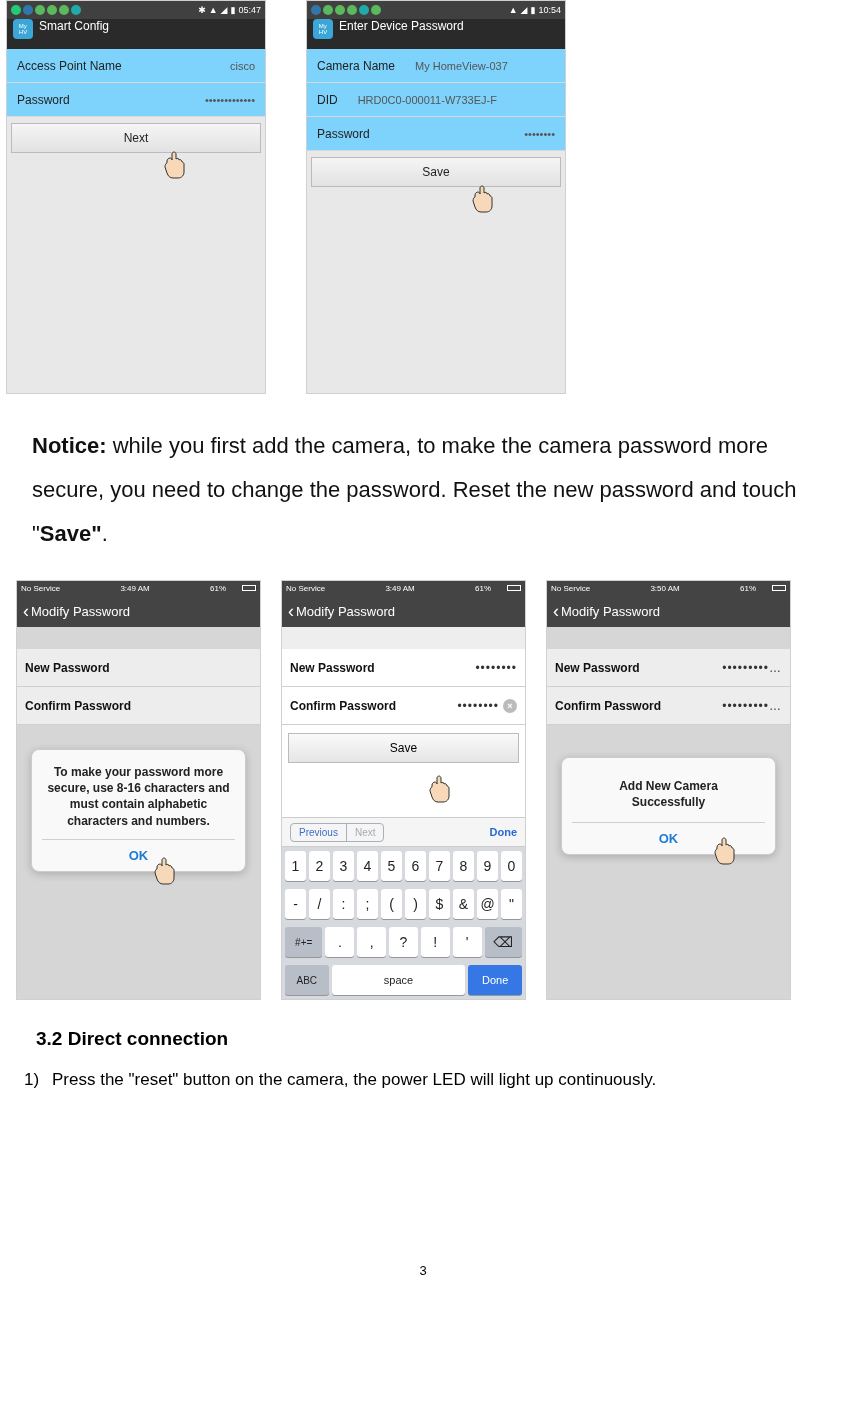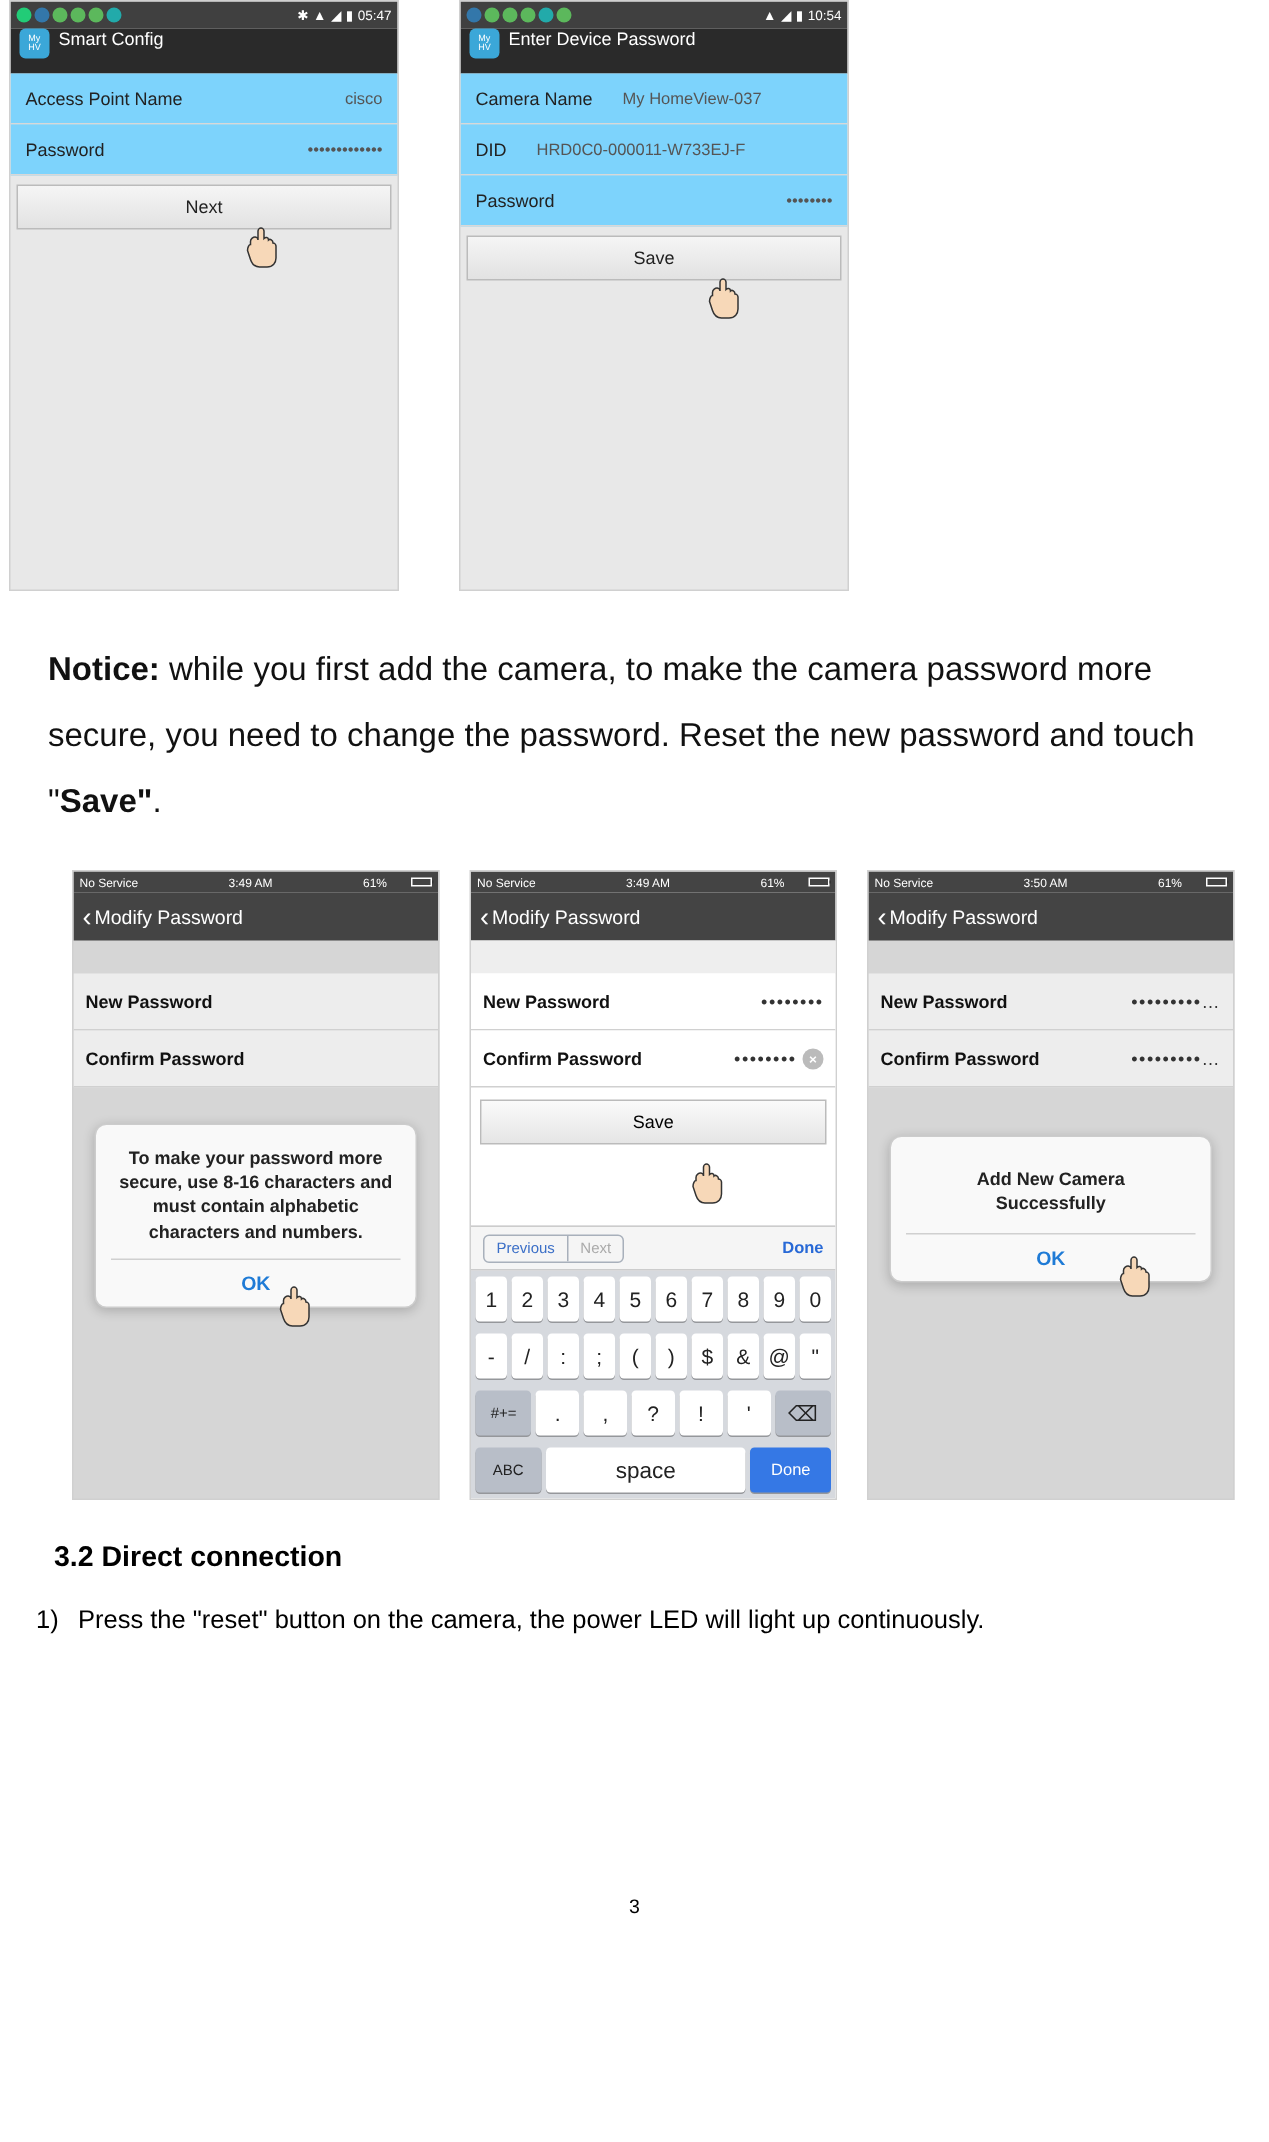--- a/index.html
+++ b/index.html
@@ -1,19 +1,19 @@
 <!DOCTYPE html>
 <html><head>
 <meta charset="utf-8">
 <style>
   * { box-sizing: border-box; margin: 0; padding: 0; }
   body { font-family: Arial, Helvetica, sans-serif; background: #fff; color: #000; width: 846px; }
   .page { padding: 0; }
   .row { display: flex; gap: 40px; padding-left: 6px; }
-  .row2 { display: flex; gap: 20px; padding-left: 48px; margin-top: 24px; border-radius: 20px; }
+  .row2 { display: flex; gap: 20px; padding-left: 16px; margin-top: 24px; border-radius: 20px; }
   .phone { position: relative; width: 260px; height: 394px; background: #e8e8e8; border: 1px solid #d0d0d0; font-size: 11px; overflow: hidden; }
   .phone-sm { width: 245px; height: 420px; }
   .status-bar { height: 18px; background: #404040; color: #fff; display: flex; align-items: center; justify-content: space-between; padding: 0 4px; font-size: 9px; }
   .status-left { display: flex; gap: 2px; align-items: center; }
   .status-right { display: flex; gap: 3px; align-items: center; }
   .sb-icon { width: 10px; height: 10px; background: #5cb85c; border-radius: 50%; }
   .title-bar { height: 30px; background: #2a2a2a; color: #fff; display: flex; align-items: flex-start; padding: 0 6px; font-size: 12px; gap: 6px; }
   .app-icon { width: 20px; height: 20px; background: #3ba7d8; border-radius: 4px; display: flex; align-items: center; justify-content: center; font-size: 6px; color: #fff; line-height: 1; }
   .field-row { height: 34px; background: #7dd3fc; border-bottom: 1px solid #d8d8d8; display: flex; align-items: center; padding: 0 10px; font-size: 12px; color: #222; }
   .field-label { flex: 0 0 auto; font-weight: normal; }
@@ -37,21 +37,21 @@
   .kb { position: absolute; bottom: 0; left: 0; right: 0; background: #d6d9de; }
   .kb-bar { height: 30px; background: #f5f5f5; border-top: 1px solid #ccc; border-bottom: 1px solid #ccc; display: flex; align-items: center; justify-content: space-between; padding: 0 8px; font-size: 11px; }
   .kb-seg { display: flex; border: 1px solid #a8b0bb; border-radius: 4px; overflow: hidden; }
   .kb-seg span { padding: 3px 8px; font-size: 10px; }
   .kb-seg .prev { color: #3b6fc7; border-right: 1px solid #a8b0bb; }
   .kb-seg .next { color: #aaa; }
   .kb-done { color: #2869d6; font-weight: bold; }
   .kb-row { display: flex; gap: 3px; padding: 4px 3px; }
   .key { flex: 1; height: 30px; background: #fff; border-radius: 3px; display: flex; align-items: center; justify-content: center; font-size: 14px; color: #222; box-shadow: 0 1px 0 rgba(0,0,0,0.3); }
   .key.gray { background: #b8bec8; }
-  .key.space { flex: 4; font-size: 15px; }
+  .key.space { flex: 4; font-size: 11px; }
   .key.blue { background: #3578e5; color: #fff; font-size: 11px; }
   .save-btn-ios { margin: 8px 6px; height: 30px; background: linear-gradient(#fafafa,#e5e5e5); border: 1px solid #bbb; display: flex; align-items: center; justify-content: center; font-size: 12px; }
   .clear-x { width: 14px; height: 14px; border-radius: 50%; background: #bbb; color: #fff; display: flex; align-items: center; justify-content: center; font-size: 9px; margin-left: 4px; }
   .section-h { padding: 28px 0 0 36px; font-size: 19px; font-weight: bold; }
   .step-p { padding: 16px 30px 0 24px; font-size: 17px; line-height: 1.6; display: flex; }
   .step-num { flex: 0 0 28px; }
   .page-num { text-align: center; font-size: 13px; padding-top: 170px; padding-bottom: 10px; }
 </style>
 </head>
 <body>

